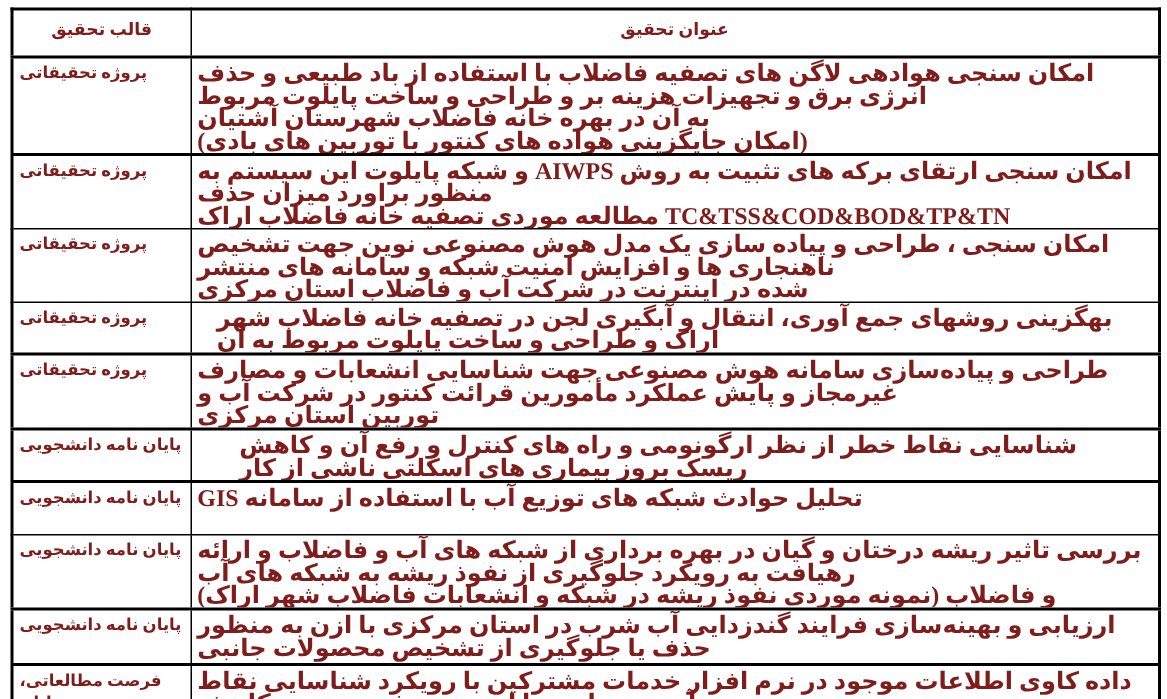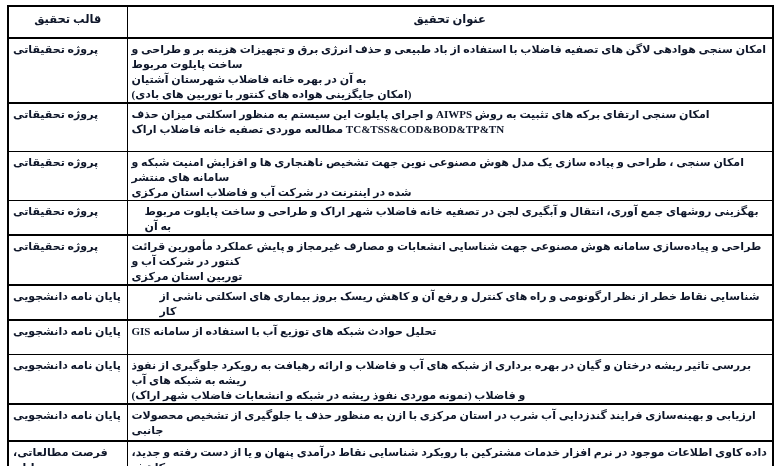--- a/index.html
+++ b/index.html
@@ -7,21 +7,21 @@
     padding: 0;
     background: #ffffff;
   }
   .page {
     position: relative;
     width: 778px;
     height: 466px;
     background: #ffffff;
     overflow: hidden;
     font-family: "Liberation Serif", "DejaVu Sans", serif;
-    color: #0f172a;
+    color: #7f1d1d;
   }
   table.research-table {
     position: absolute;
     left: 7px;
     top: 5px;
     width: 765px;
     border-collapse: collapse;
     table-layout: fixed;
     border: 2px solid #000000;
   }
@@ -38,21 +38,21 @@
     text-align: center;
     padding-top: 5px;
   }
   .line {
     direction: rtl;
     text-align: left;
     line-height: 15px;
     white-space: normal;
   }
   td.fmt .line { font-size: 11px; }
-  td.ttl .line { font-size: 11px; }
+  td.ttl .line { font-size: 16px; }
 </style>
 </head>
 <body>
 
 <div class="page">
   <table class="research-table">
     <colgroup>
       <col style="width:119px">
       <col style="width:646px">
     </colgroup>
@@ -71,21 +71,21 @@
             <div class="line" dir="rtl">امکان سنجی هوادهی لاگن های تصفیه فاضلاب با استفاده از باد طبیعی و حذف انرژی برق و تجهیزات هزینه بر و طراحی و ساخت پایلوت مربوط</div>
             <div class="line" dir="rtl">به آن در بهره خانه فاضلاب شهرستان آشتیان</div>
             <div class="line" dir="rtl">(امکان جایگزینی هواده های کنتور با توربین های بادی)</div>
           </td>
         </tr>
         <tr style="height: 48px;">
           <td class="fmt" style="border-top-width: 2px;">
             <div class="line" dir="rtl">پروژه تحقیقاتی</div>
           </td>
           <td class="ttl" style="border-top-width: 2px;">
-            <div class="line" dir="rtl">امکان سنجی ارتقای برکه های تثبیت به روش AIWPS و اجرای پایلوت این سیستم به منظور اسکلتی میزان حذف</div>
+            <div class="line" dir="rtl">امکان سنجی ارتقای برکه های تثبیت به روش AIWPS و شبکه پایلوت این سیستم به منظور براورد میزان حذف</div>
             <div class="line" dir="rtl">TC&amp;TSS&amp;COD&amp;BOD&amp;TP&amp;TN مطالعه موردی تصفیه خانه فاضلاب اراک</div>
           </td>
         </tr>
         <tr style="height: 43px;">
           <td class="fmt" style="border-top-width: 1px;">
             <div class="line" dir="rtl">پروژه تحقیقاتی</div>
           </td>
           <td class="ttl" style="border-top-width: 1px;">
             <div class="line" dir="rtl">امکان سنجی ، طراحی و پیاده سازی یک مدل هوش مصنوعی نوین جهت تشخیص ناهنجاری ها و افزایش امنیت شبکه و سامانه های منتشر</div>
             <div class="line" dir="rtl">شده در اینترنت در شرکت آب و فاضلاب استان مرکزی</div>

